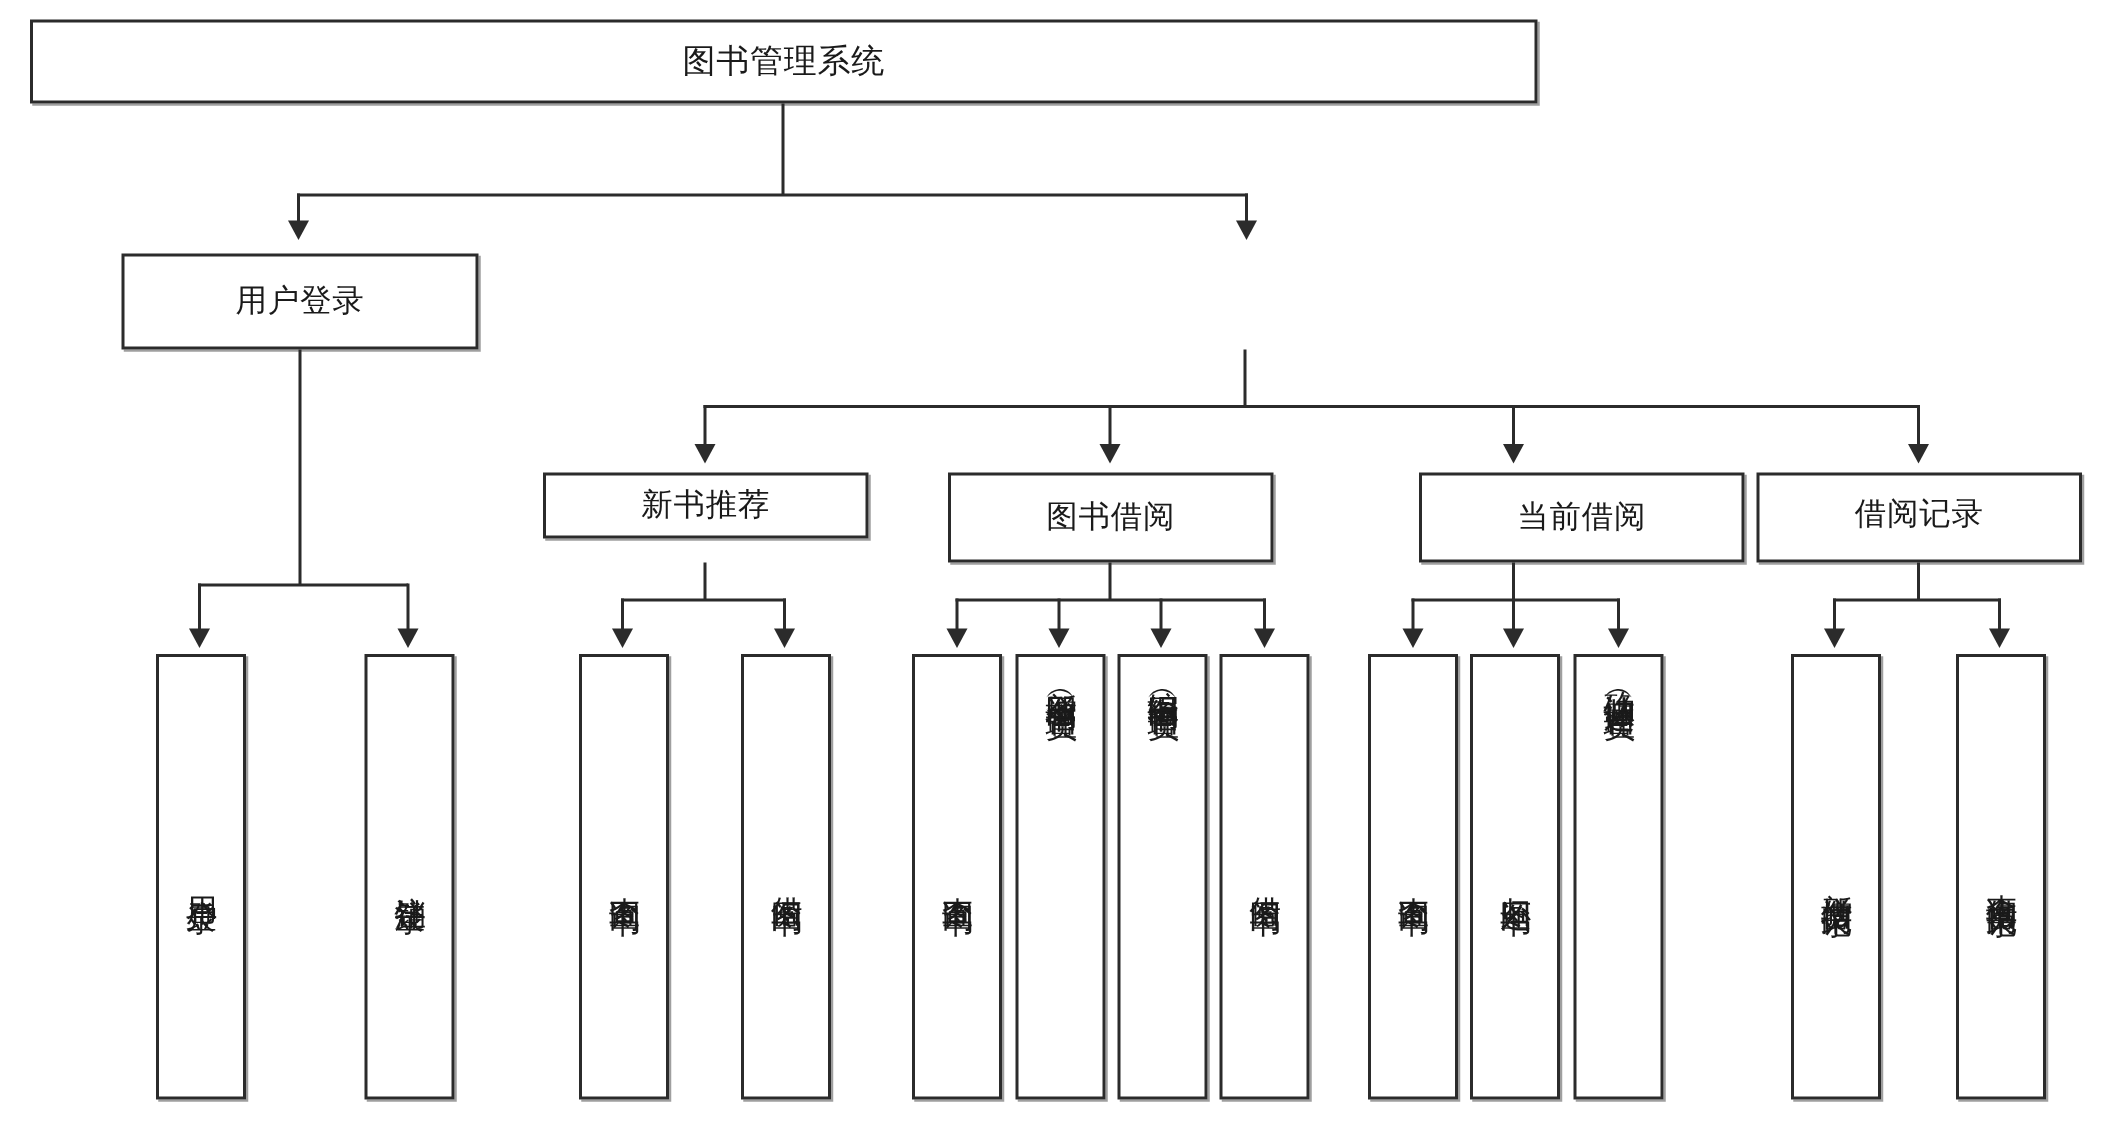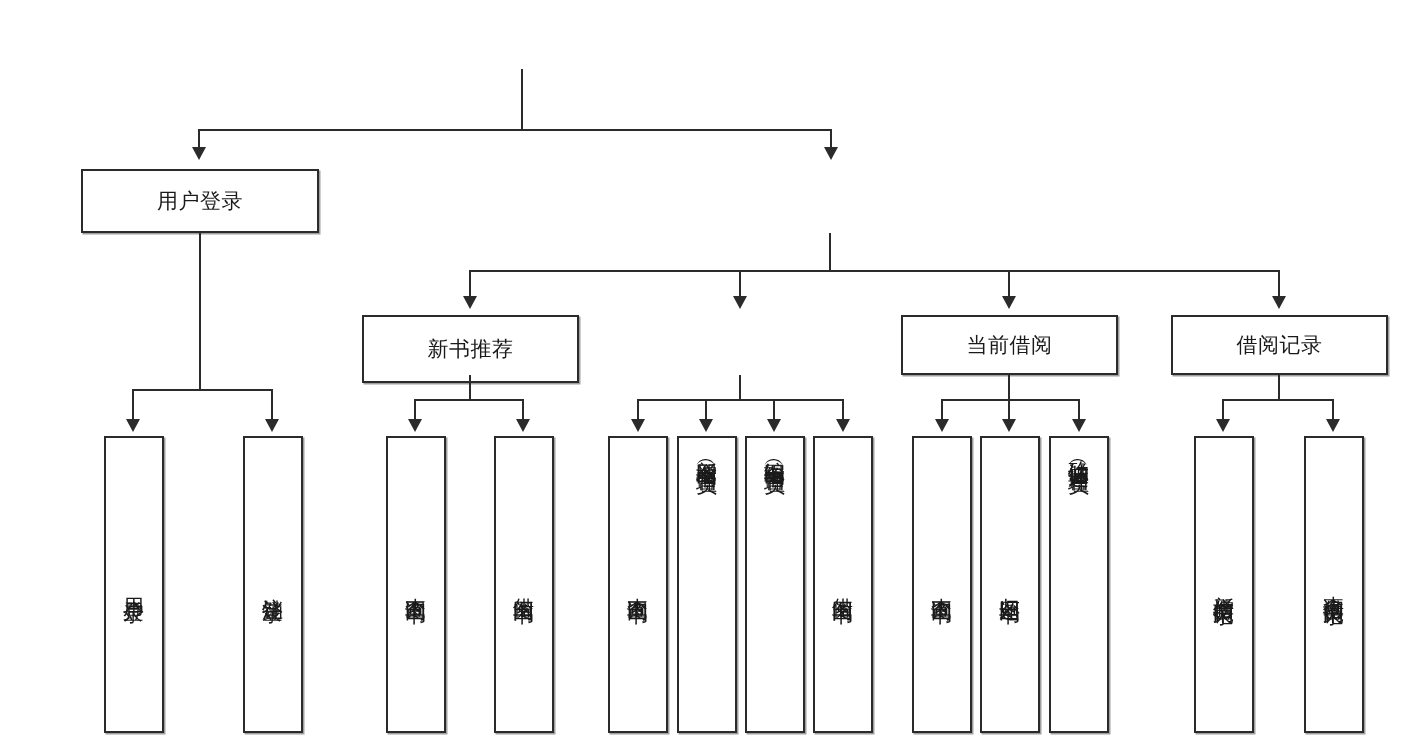--- a/index.html
+++ b/index.html
@@ -73,20 +73,23 @@
     letter-spacing:.5px;
     white-space:nowrap;
     user-select:none;
   }
 </style>
 </head>
 <body>
 
 <div id="canvas">
 
+  <div class="node horiz root" style="left:20px;top:13px;width:1005px;height:56px;">
+    <span class="label">图书管理系统</span>
+  </div>
 
   <div class="ln lnv" style="left:521px;top:69px;width:2px;height:61px;"></div>
   <div class="ln lnh" style="left:198px;top:129px;width:634px;height:2px;"></div>
   <div class="ln lnv" style="left:198px;top:129px;width:2px;height:19px;"></div>
   <div class="ln lnv" style="left:830px;top:129px;width:2px;height:19px;"></div>
   <div class="arrow" style="left:192px;top:147px;"></div>
   <div class="arrow" style="left:824px;top:147px;"></div>
 
   <div class="node horiz" style="left:81px;top:169px;width:238px;height:64px;">
     <span class="label">用户登录</span>
@@ -104,27 +107,30 @@
   <div class="ln lnh" style="left:469px;top:270px;width:811px;height:2px;"></div>
   <div class="ln lnv" style="left:469px;top:270px;width:2px;height:27px;"></div>
   <div class="ln lnv" style="left:739px;top:270px;width:2px;height:27px;"></div>
   <div class="ln lnv" style="left:1008px;top:270px;width:2px;height:27px;"></div>
   <div class="ln lnv" style="left:1278px;top:270px;width:2px;height:27px;"></div>
   <div class="arrow" style="left:463px;top:296px;"></div>
   <div class="arrow" style="left:733px;top:296px;"></div>
   <div class="arrow" style="left:1002px;top:296px;"></div>
   <div class="arrow" style="left:1272px;top:296px;"></div>
 
-  <div class="node horiz" style="left:362px;top:315px;width:217px;height:68px;">
+  <div class="node horiz" style="left:362px;top:315px;width:217px;height:44px;">
     <span class="label">新书推荐</span>
   </div>
-  <div class="node horiz" style="left:901px;top:315px;width:217px;height:60px;justify-content:center;">
+  <div class="node horiz" style="left:632px;top:315px;width:217px;height:60px;">
+    <span class="label">图书借阅</span>
+  </div>
+  <div class="node horiz" style="left:946px;top:315px;width:217px;height:60px;justify-content:center;">
     <span class="label">当前借阅</span>
   </div>
-  <div class="node horiz" style="left:1171px;top:315px;width:217px;height:60px;">
+  <div class="node horiz" style="left:1171px;top:315px;width:217px;height:60px;font-family:Liberation Mono, monospace;">
     <span class="label">借阅记录</span>
   </div>
 
   <div class="ln lnv" style="left:469px;top:375px;width:2px;height:25px;"></div>
   <div class="ln lnh" style="left:414px;top:399px;width:110px;height:2px;"></div>
   <div class="ln lnv" style="left:414px;top:399px;width:2px;height:21px;"></div>
   <div class="ln lnv" style="left:522px;top:399px;width:2px;height:21px;"></div>
   <div class="arrow" style="left:408px;top:419px;"></div>
   <div class="arrow" style="left:516px;top:419px;"></div>
 

